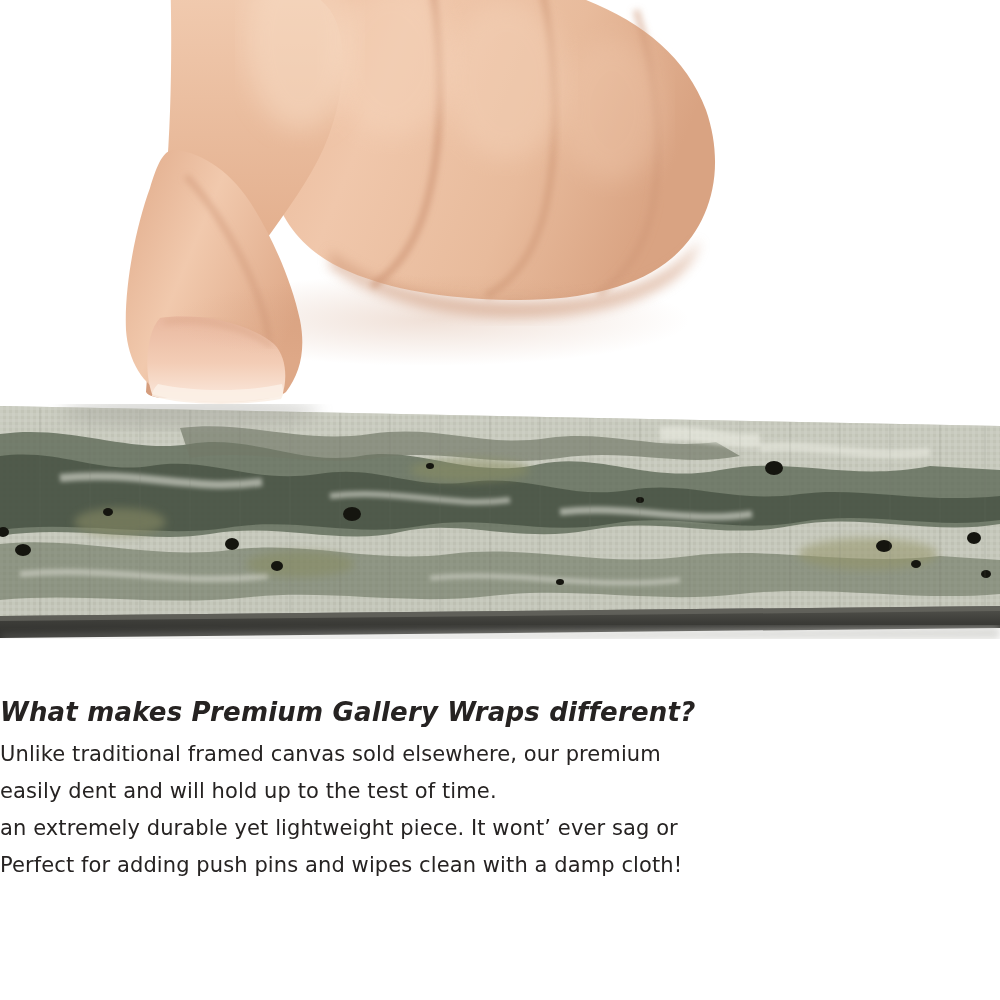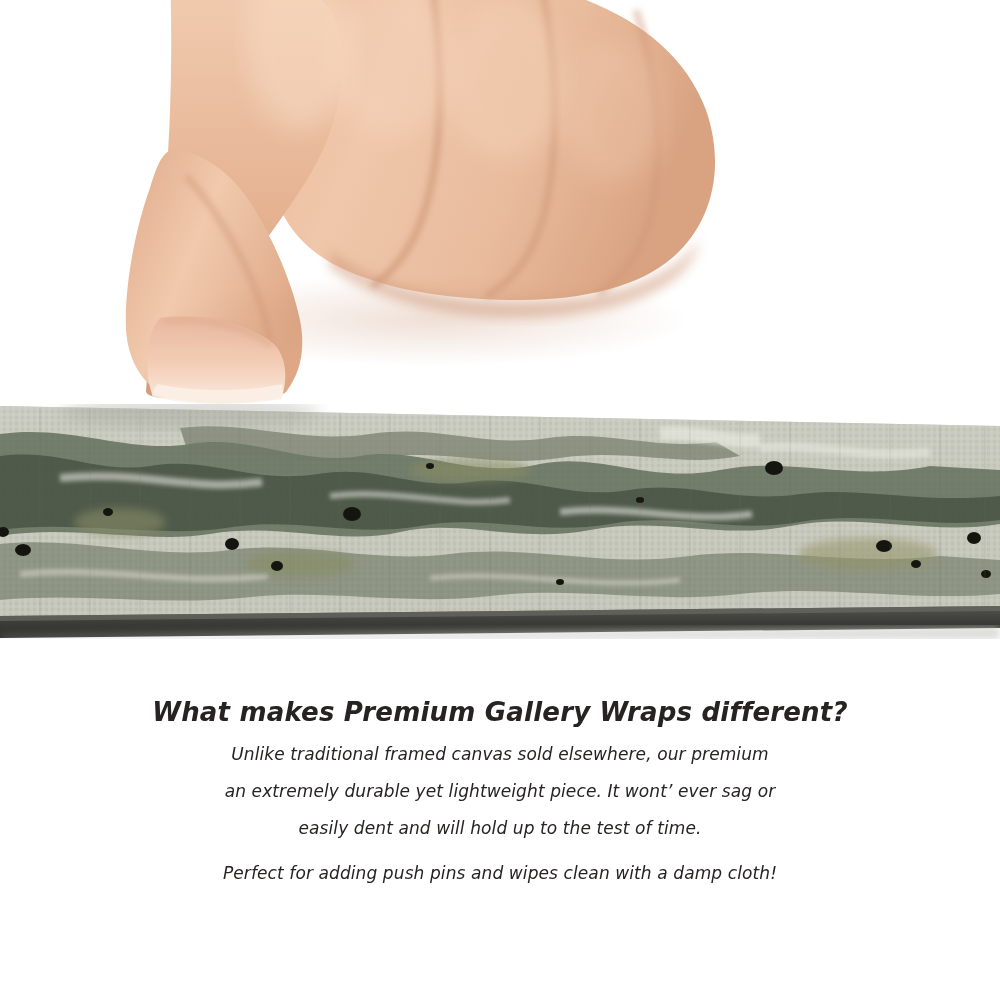--- a/index.html
+++ b/index.html
@@ -41,42 +41,39 @@
     overflow: hidden;
   }
   .strip-svg { display: block; }
 
   
   .caption {
     position: absolute;
     left: 0;
     top: 690px;
     width: 1000px;
-    text-align: center;
     color: #262322;
     font-family: "DejaVu Sans", sans-serif;
   }
   .caption .headline {
     font-style: italic;
     font-weight: bold;
     font-size: 26px;
     line-height: 44px;
     letter-spacing: 0.2px;
     margin: 0 0 2px 0;
   }
   .caption .line {
-    font-style: italic;
-    font-size: 17px;
+    font-size: 21px;
     line-height: 37px;
     letter-spacing: 0.1px;
     margin: 0;
     white-space: nowrap;
   }
   .caption .line.last {
-    margin-top: 8px;
   }
 </style>
 </head>
 <body>
 
 <div class="stage">
 
   <div class="hand-area">
     <svg class="hand-svg" width="1000" height="410" viewBox="0 0 1000 410" xmlns="http://www.w3.org/2000/svg">
       <defs>
@@ -289,18 +286,18 @@
 
       <path d="M0 233 L1000 223 L1000 235 L0 235 Z" fill="#c9c9c4" opacity="0.7" filter="url(#b4)"></path>
 
       <ellipse cx="190" cy="8" rx="130" ry="16" fill="#9a9a92" opacity="0.35" filter="url(#b8)"></ellipse>
     </svg>
   </div>
 
   <div class="caption">
     <p class="headline">What makes Premium Gallery Wraps different?</p>
     <p class="line">Unlike traditional framed canvas sold elsewhere, our premium</p>
+    <p class="line">easily dent and will hold up to the test of time.</p>
     <p class="line">an extremely durable yet lightweight piece. It wont’ ever sag or</p>
-    <p class="line">easily dent and will hold up to the test of time.</p>
     <p class="line last">Perfect for adding push pins and wipes clean with a damp cloth!</p>
   </div>
 
 </div>
 
 </body></html>

